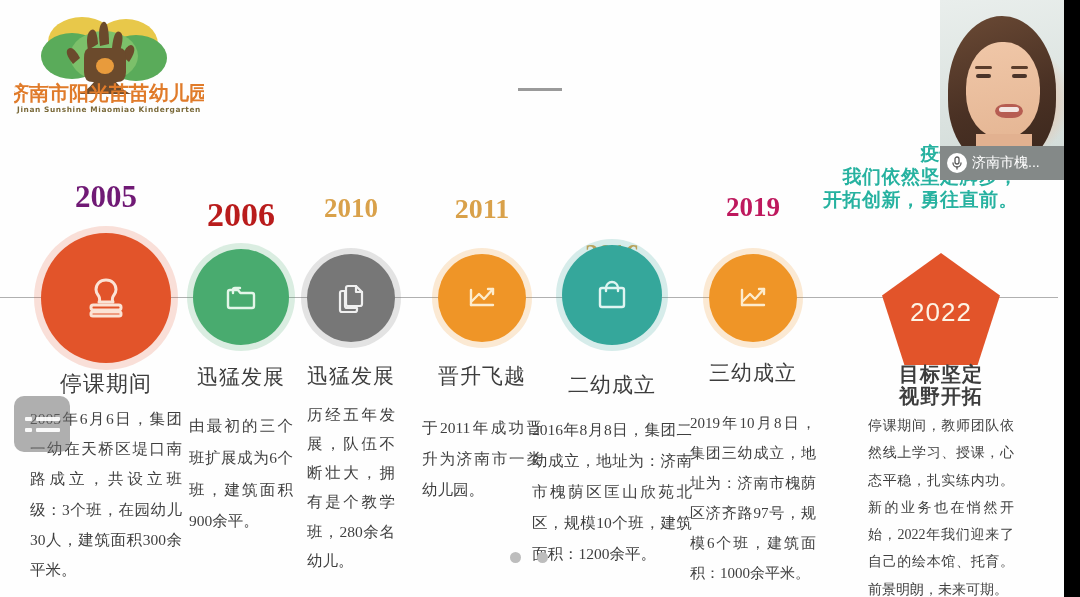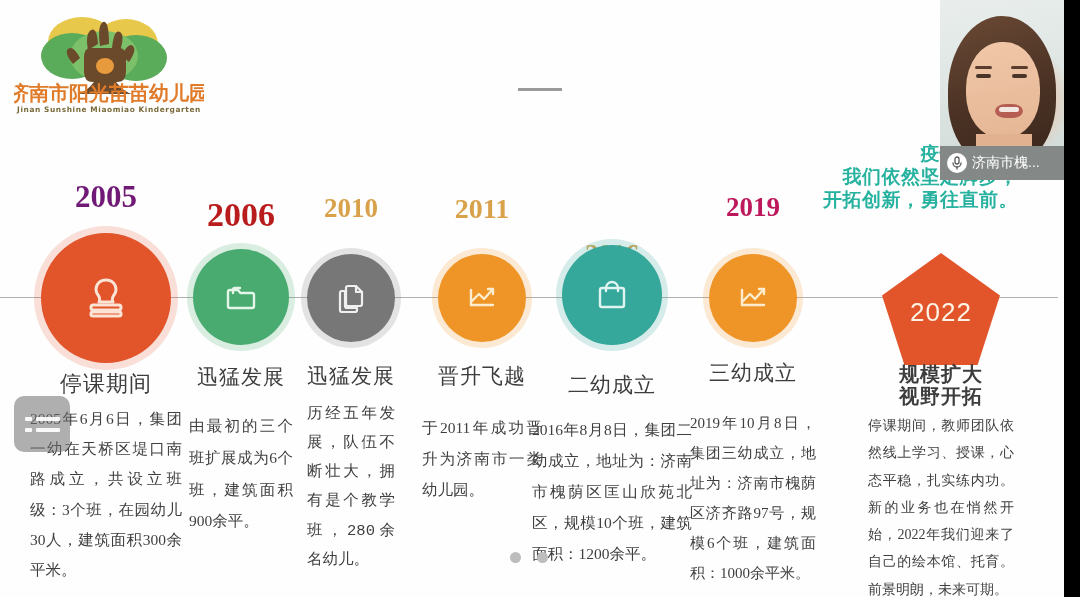--- a/index.html
+++ b/index.html
@@ -171,21 +171,21 @@
   <div class="node" style="left:351px;top:0;width:0;">
     <div class="year" style="top:193px;font-size:27px;color:#d9a14a;text-align:right;">2010</div>
     <div class="disc" style="top:254px;width:88px;height:88px;background:#777777;box-shadow:0 0 0 6px rgba(119,119,119,.20);">
       <svg width="38" height="38" viewBox="0 0 38 38" fill="none" stroke="#f0f0f0" stroke-width="2.2" stroke-linecap="round" stroke-linejoin="round">
         <path d="M16 7h8l6 6v12a2 2 0 0 1-2 2H16a2 2 0 0 1-2-2V9a2 2 0 0 1 2-2z"></path>
         <path d="M24 7v6h6"></path>
         <path d="M10 12h3v15a2 2 0 0 0 2 2h10v2a2 2 0 0 1-2 2H10a2 2 0 0 1-2-2V14a2 2 0 0 1 2-2z"></path>
       </svg>
     </div>
     <div class="head" style="top:364px;font-size:21px;letter-spacing:1px;">迅猛发展</div>
-    <div class="body" style="top:400px;width:88px;font-size:15.5px;line-height:1.88;font-family:Liberation Mono, monospace;">历经五年发展，队伍不断壮大，拥有是个教学班，280余名幼儿。</div>
+    <div class="body" style="top:400px;width:88px;font-size:15.5px;line-height:1.88;">历经五年发展，队伍不断壮大，拥有是个教学班，280余名幼儿。</div>
   </div>
 
   <div class="node" style="left:482px;top:0;width:0;">
     <div class="year" style="top:193px;font-size:28px;color:#d9a14a;">2011</div>
     <div class="disc" style="top:254px;width:88px;height:88px;background:#ef9527;box-shadow:0 0 0 6px rgba(239,149,39,.20);">
       <svg width="38" height="38" viewBox="0 0 38 38" fill="none" stroke="#fdeccd" stroke-width="2.4" stroke-linecap="round" stroke-linejoin="round">
         <path d="M8 26V11"></path>
         <path d="M8 26h22"></path>
         <path d="M9 22l7-7 5 5 9-10"></path>
         <path d="M25 10h5v5"></path>
@@ -218,21 +218,21 @@
       </svg>
     </div>
     <div class="head" style="top:361px;font-size:21px;letter-spacing:1px;">三幼成立</div>
     <div class="body" style="top:408px;width:126px;font-size:15px;line-height:2.0;">2019年10月8日，集团三幼成立，地址为：济南市槐荫区济齐路97号，规模6个班，建筑面积：1000余平米。</div>
   </div>
 
   <div class="node" style="left:941px;top:0;width:0;">
     <div class="pent" style="top:253px;">
       <span>2022</span>
     </div>
-    <div class="head" style="top:363px;font-size:20px;letter-spacing:1px;white-space:pre;font-weight:700;">规模扩大
+    <div class="head" style="top:363px;font-size:20px;letter-spacing:1px;white-space:pre;font-weight:700;">目标坚定
 视野开拓</div>
     <div class="body" style="top:412px;width:146px;font-size:14px;line-height:1.95;">停课期间，教师团队依然线上学习、授课，心态平稳，扎实练内功。新的业务也在悄然开始，2022年我们迎来了自己的绘本馆、托育。前景明朗，未来可期。</div>
   </div>
 
   <div class="ov-badge">
     <span class="ln" style="left:11px;top:21px;width:7px;height:4px;"></span>
     <span class="ln" style="left:22px;top:21px;width:24px;height:4px;"></span>
     <span class="ln" style="left:11px;top:32px;width:7px;height:4px;"></span>
     <span class="ln" style="left:22px;top:32px;width:24px;height:4px;"></span>
   </div>

